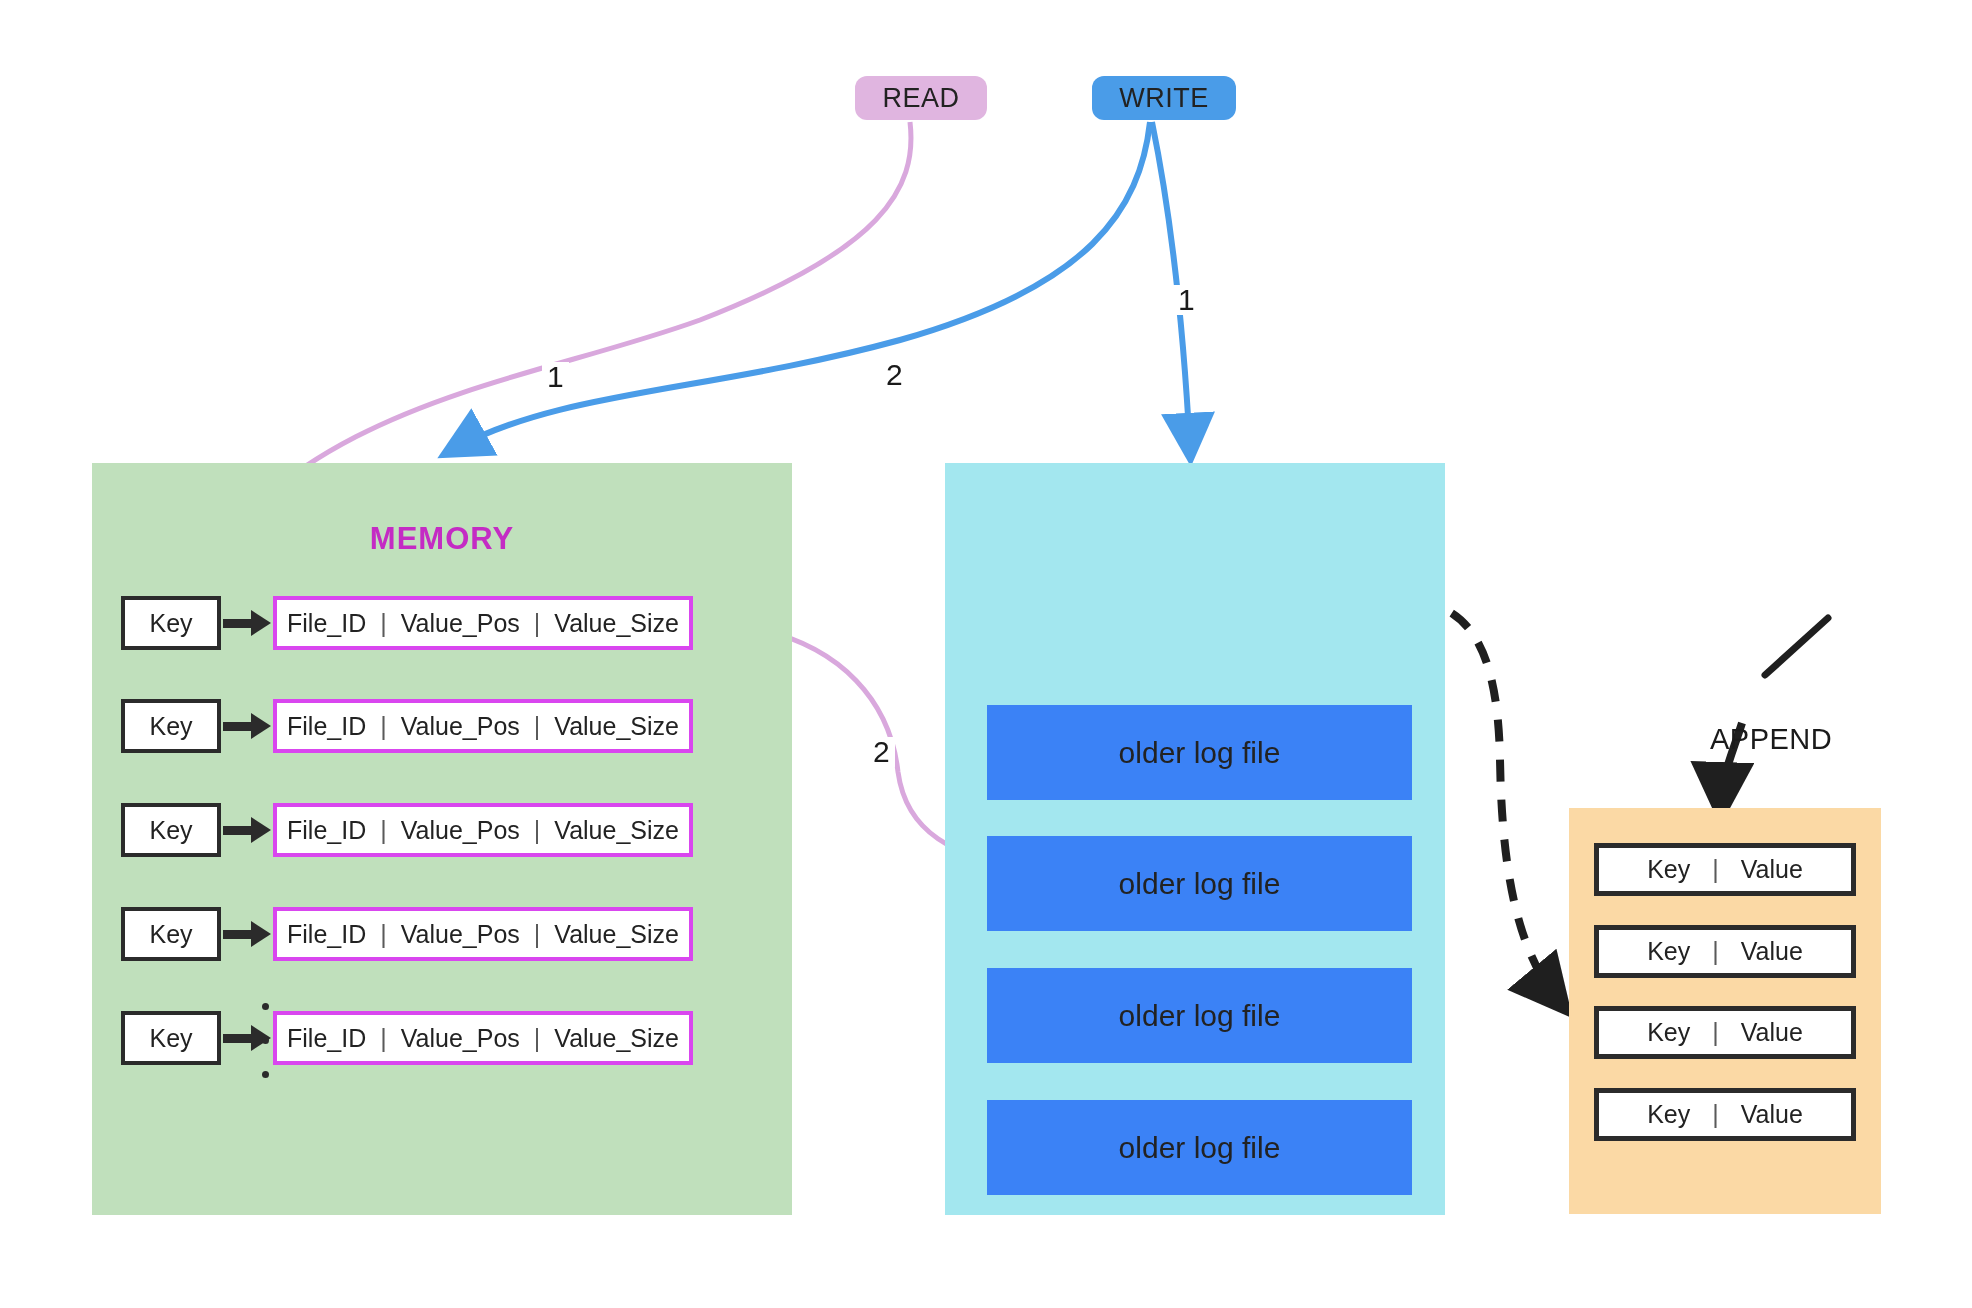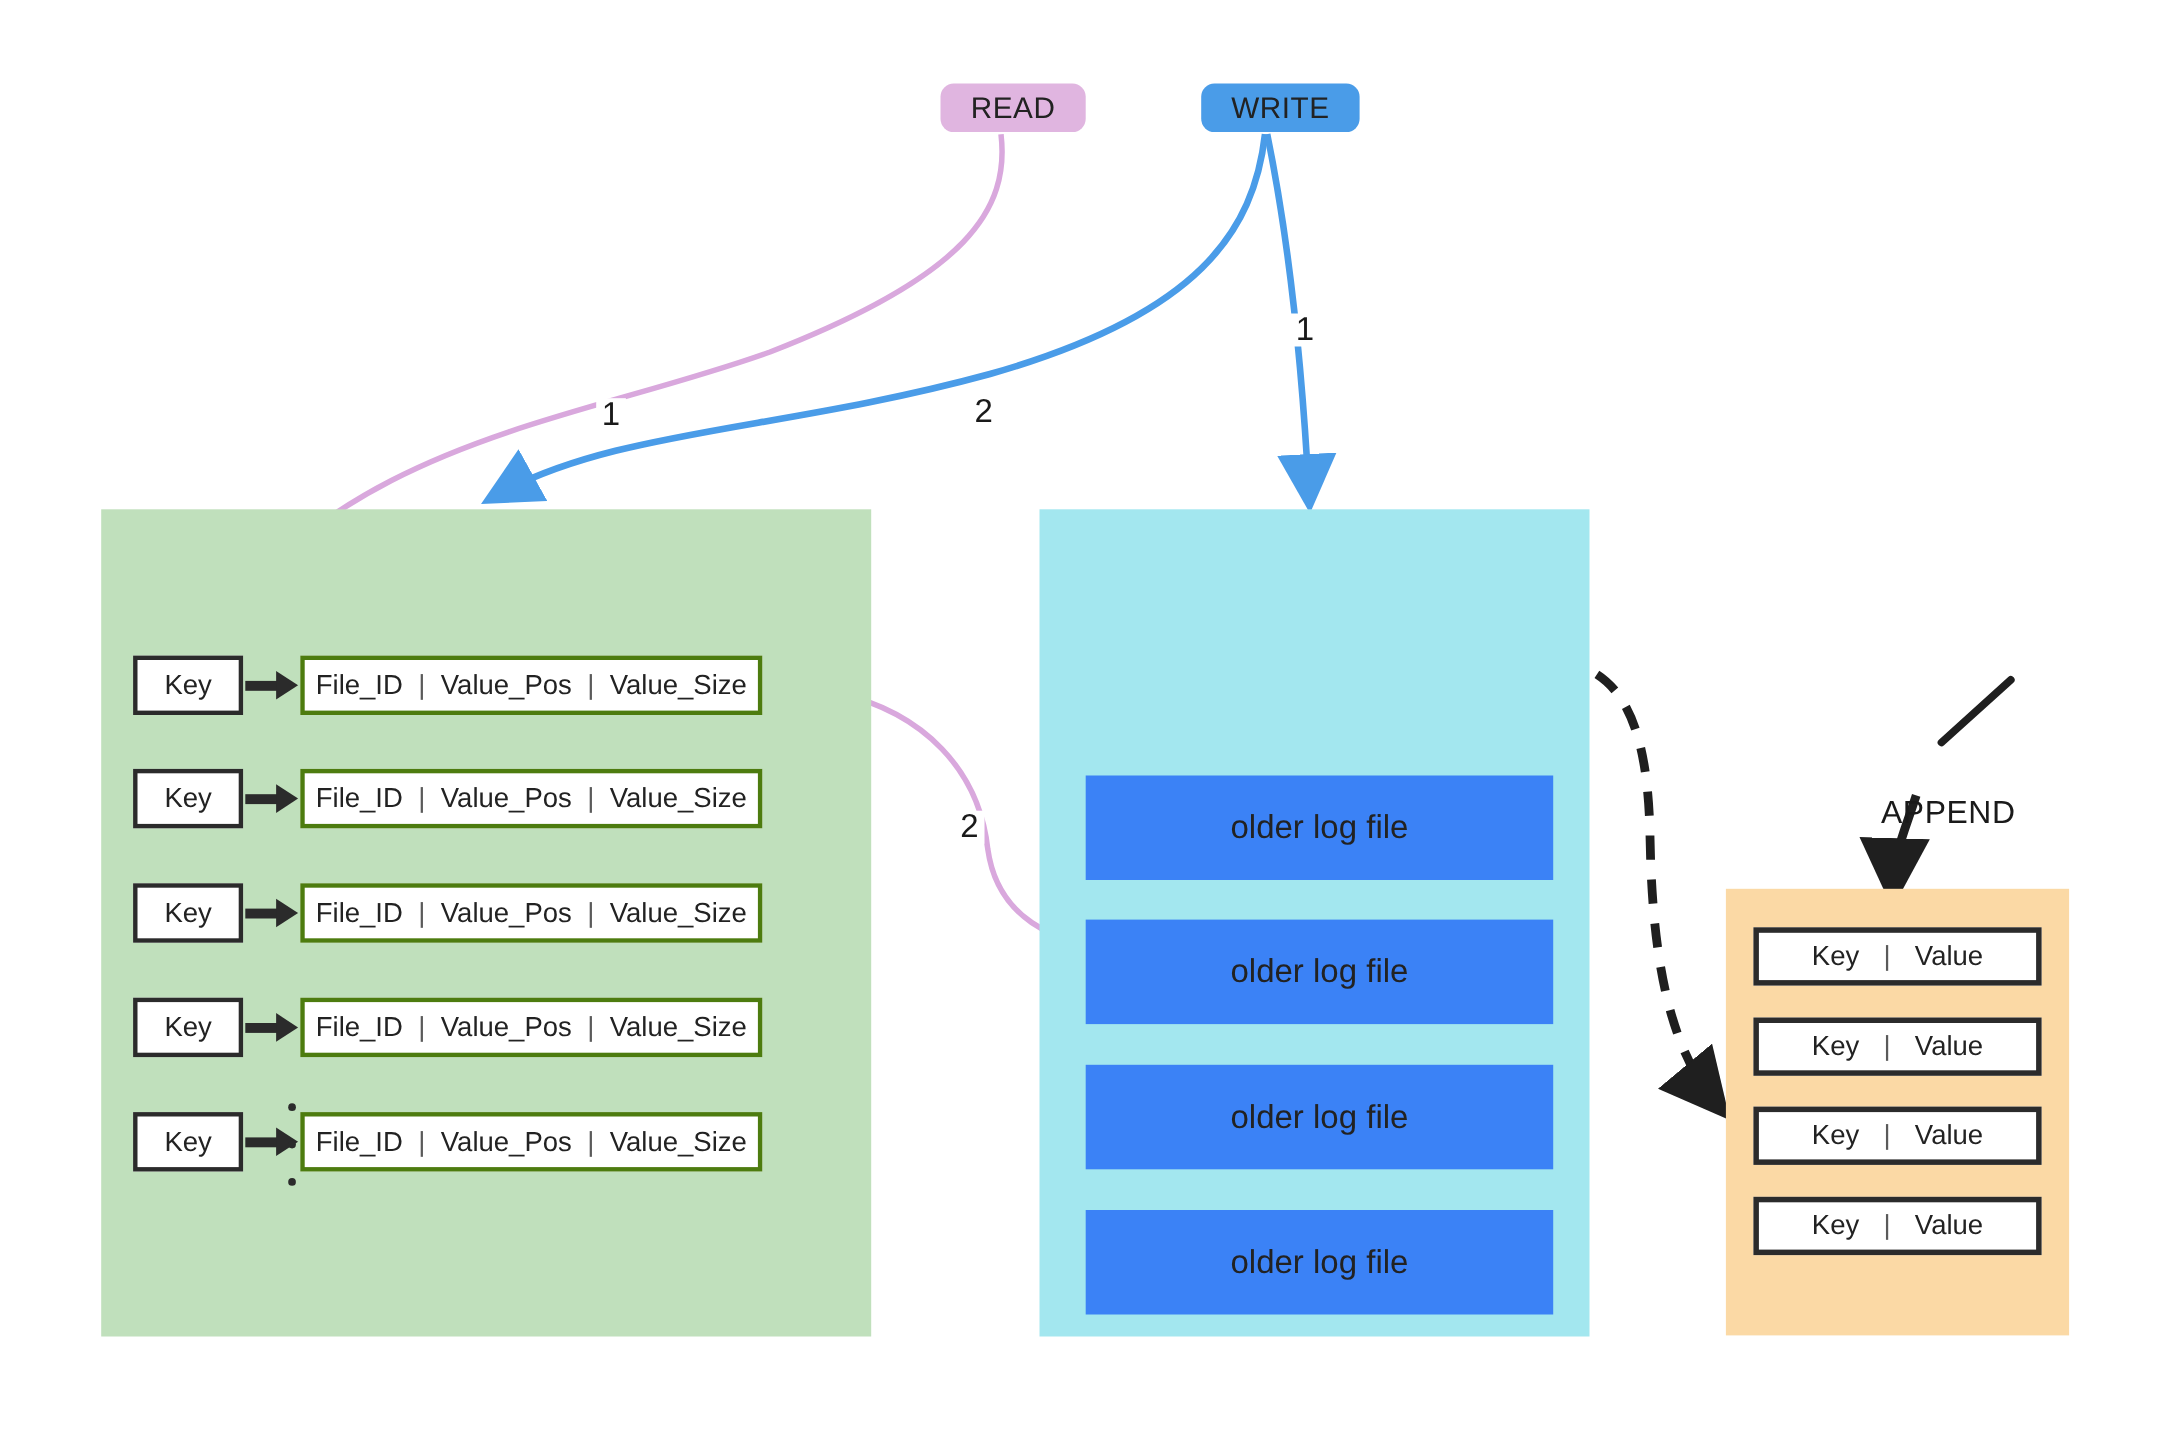--- a/index.html
+++ b/index.html
@@ -116,21 +116,21 @@
     top: 14px;
     width: 0; height: 0;
     border-left: 20px solid #2b2b2b;
     border-top: 13px solid transparent;
     border-bottom: 13px solid transparent;
   }
   .meta-box {
     width: 420px;
     height: 54px;
     background: #ffffff;
-    border: 4px solid #4d7c0f;
+    border: 4px solid #d946ef;
     box-sizing: border-box;
     display: flex;
     align-items: center;
     justify-content: center;
     gap: 14px;
     font-size: 25px;
     color: #222222;
   }
   .meta-box .sep {
     color: #5a5a5a;
@@ -248,20 +248,21 @@
 
     <path d="M 1765 675 L 1828 618" fill="none" stroke="#1f1f1f" stroke-width="7" stroke-linecap="round"></path>
 
     <path d="M 1742 723 C 1730 760, 1722 775, 1721 806" fill="none" stroke="#1f1f1f" stroke-width="8" marker-end="url(#ah-dark)"></path>
   </svg>
 
   <div class="op-chip" id="op-read">READ</div>
   <div class="op-chip" id="op-write">WRITE</div>
 
   <div class="region" id="memory-panel">
+    <div class="region-title">MEMORY</div>
 
     <div class="mem-row" style="top:133px">
       <div class="key-box">Key</div>
       <div class="row-arrow">
           <span class="shaft"></span>
           <span class="head"></span>
         </div>
       <div class="meta-box">
         <span>File_ID</span>
         <span class="sep">|</span>

